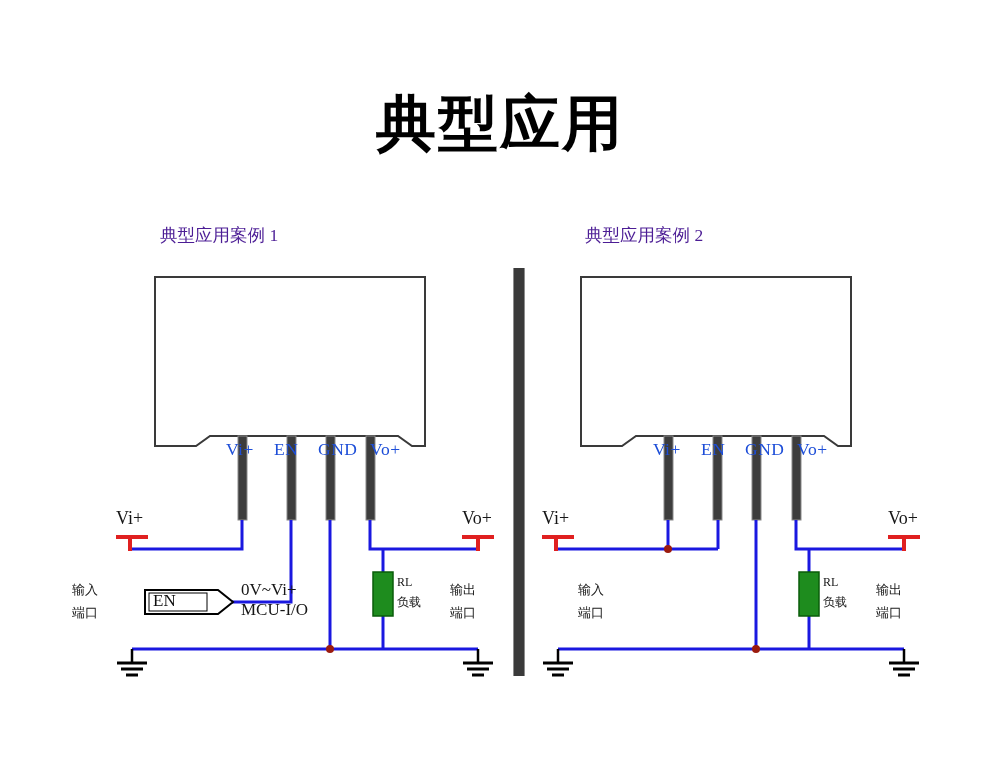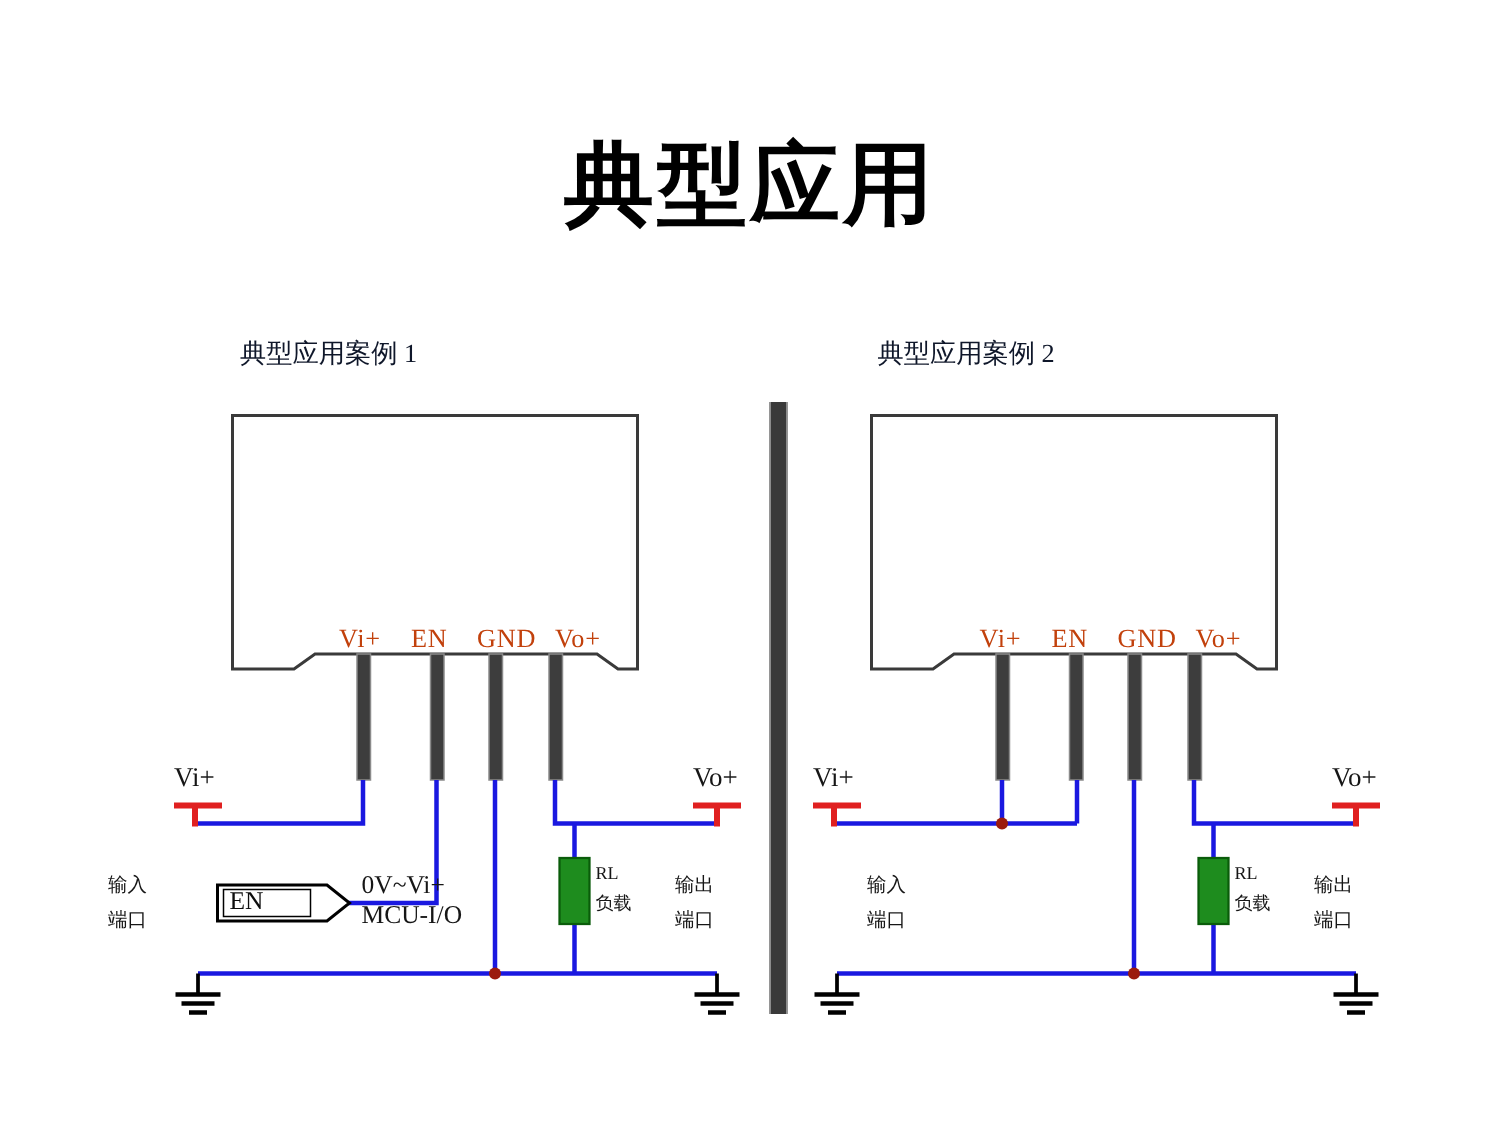--- a/index.html
+++ b/index.html
@@ -32,33 +32,34 @@
     position: absolute;
     left: 0;
     top: 0;
     width: 1000px;
     height: 758px;
   }
   .cap {
     position: absolute;
     font-size: 17.5px;
     line-height: 23px;
-    color: #0f172a;
+    color: #4c1d95;
     white-space: nowrap;
   }
   .cap-1 { left: 160px; top: 224px; }
   .cap-2 { left: 585px; top: 224px; }
   .cap .cap-sub { display: block; }
   .cap-1 .cap-sub { margin-left: -2px; }
   .cap-2 .cap-sub { margin-left: 8px; }
   .pinlabels {
     position: absolute;
     font-size: 17.5px;
     white-space: nowrap;
-    color: #c2410c;
+    color: #1d4ed8;
+    margin-top: 24px;
   }
   .pl-1 { left: 226px; top: 415px; letter-spacing: 0.5px; }
   .pl-2 { left: 653px; top: 415px; letter-spacing: 0.5px; }
   .pinlabels span { display: inline-block; }
   .pl-vi { width: 48px; }
   .pl-en { width: 44px; }
   .pl-gnd { width: 52px; }
   .pl-vo { width: 42px; }
   .term-label {
     position: absolute;

